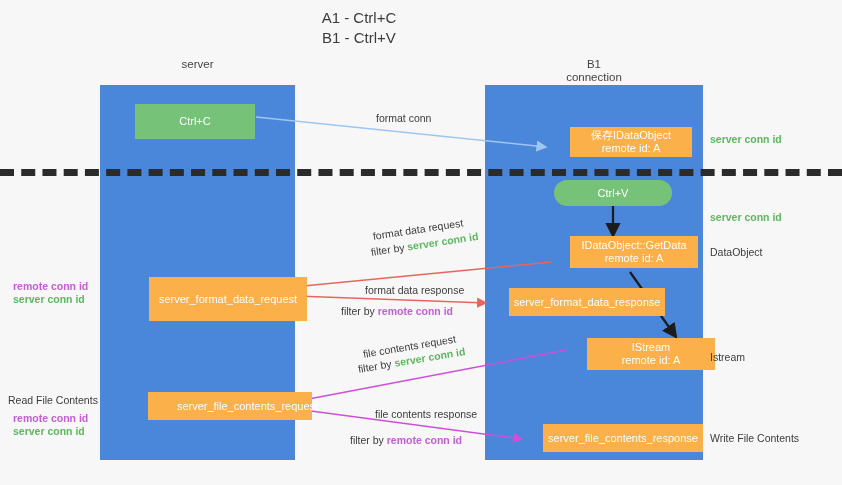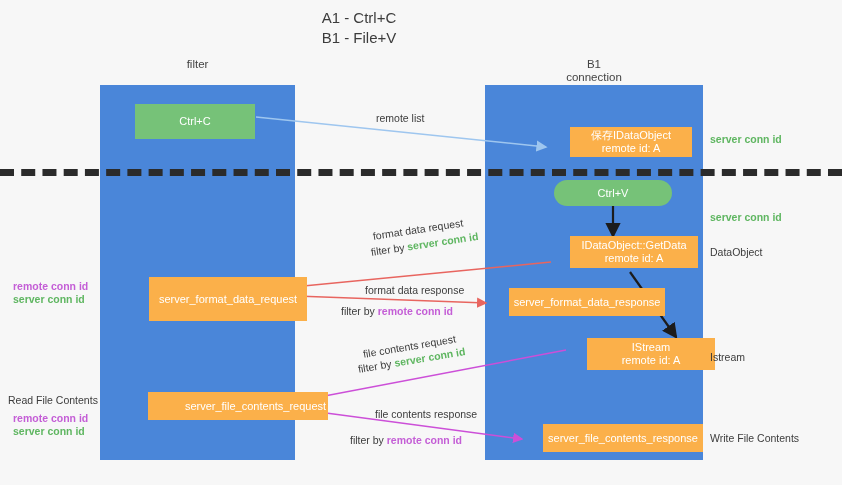--- a/index.html
+++ b/index.html
@@ -49,25 +49,25 @@
     border-top:7px dashed #2b2b2b;
   }
 </style>
 </head>
 <body>
 
 <div id="stage">
 
   <div class="title">
     <div>A1 - Ctrl+C</div>
-    <div>B1 - File+V</div>
+    <div>B1 - Ctrl+V</div>
   </div>
 
   <div class="col-head" style="left:100px;top:58px;width:195px;">
-    <div>filter</div>
+    <div>server</div>
   </div>
   <div class="col-head" style="left:485px;top:58px;width:218px;">
     <div>B1</div>
     <div>connection</div>
   </div>
 
   <div class="lane" style="left:100px;top:85px;width:195px;height:375px;"></div>
   <div class="lane" style="left:485px;top:85px;width:218px;height:375px;"></div>
 
   <svg class="wires">
@@ -127,30 +127,30 @@
 
   <div class="box orange" style="left:490px;top:288px;width:156px;height:28px;">
     <span>server_format_data_response</span>
   </div>
 
   <div class="box orange" style="left:568px;top:338px;width:128px;height:32px;flex-direction:column;">
     <span>IStream</span>
     <span>remote id: A</span>
   </div>
 
-  <div class="box orange" style="left:129px;top:392px;width:180px;height:28px;padding-left:35px;">
+  <div class="box orange" style="left:129px;top:392px;width:164px;height:28px;padding-left:35px;">
     <span>server_file_contents_request</span>
   </div>
 
   <div class="box orange" style="left:524px;top:424px;width:160px;height:28px;">
     <span>server_file_contents_response</span>
   </div>
 
   <div class="lbl" style="left:376px;top:112px;">
-    <span>remote list</span>
+    <span>format conn</span>
   </div>
 
   <div class="lbl rot-a" style="left:372px;top:230px;">
     <span>format data request</span>
   </div>
   <div class="lbl rot-a" style="left:370px;top:246px;">
     <span>filter by </span><span class="green-t">server conn id</span>
   </div>
 
   <div class="lbl" style="left:365px;top:284px;">

